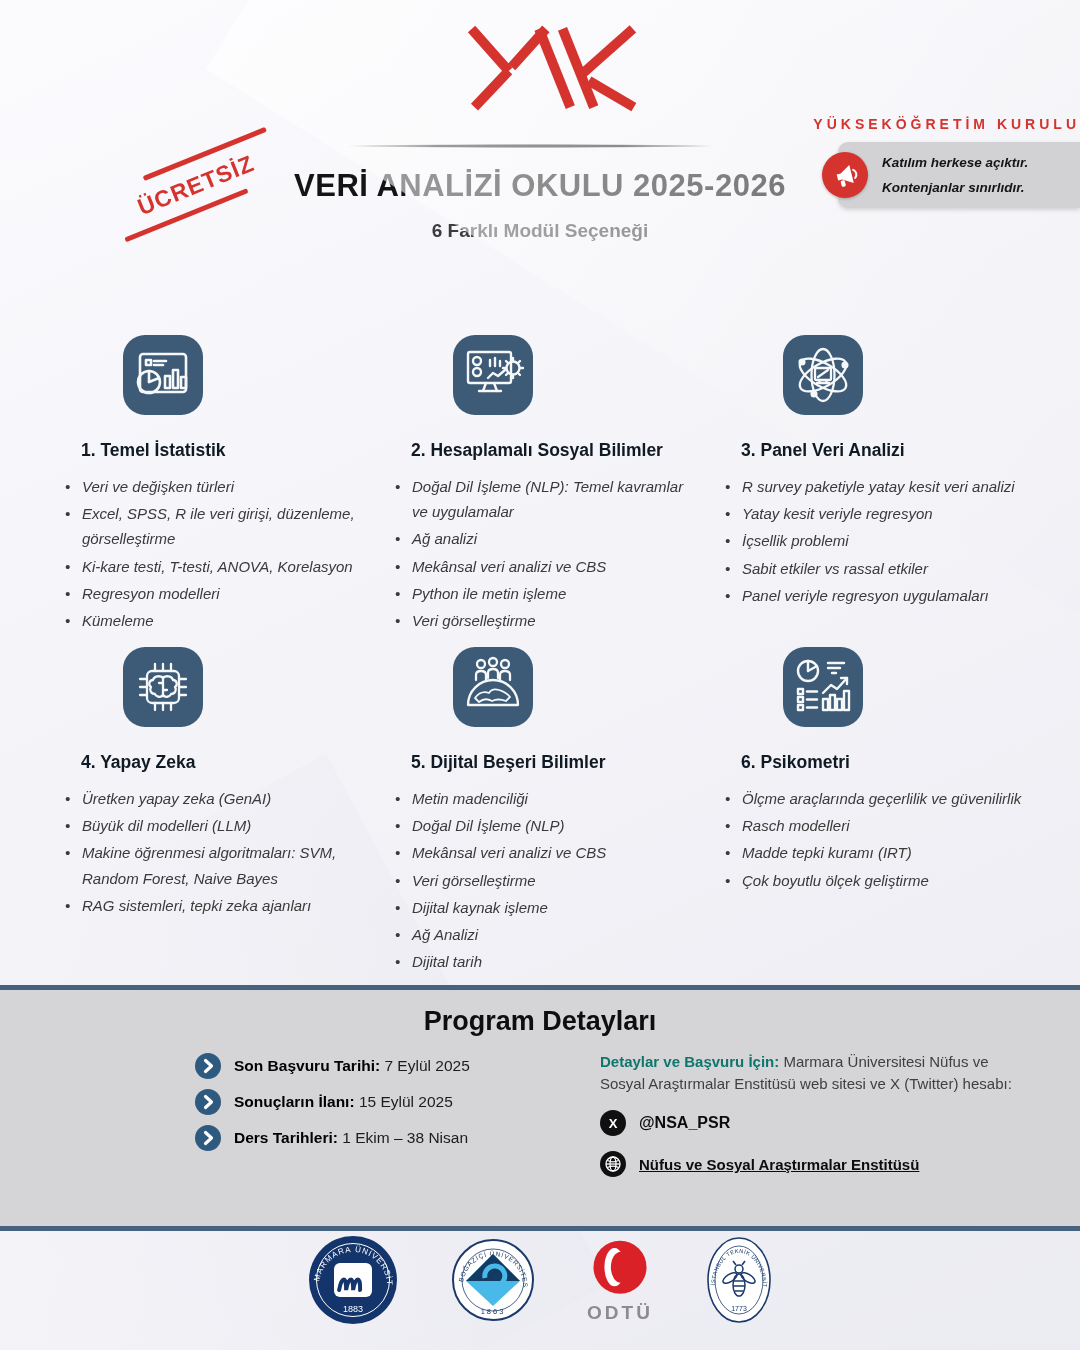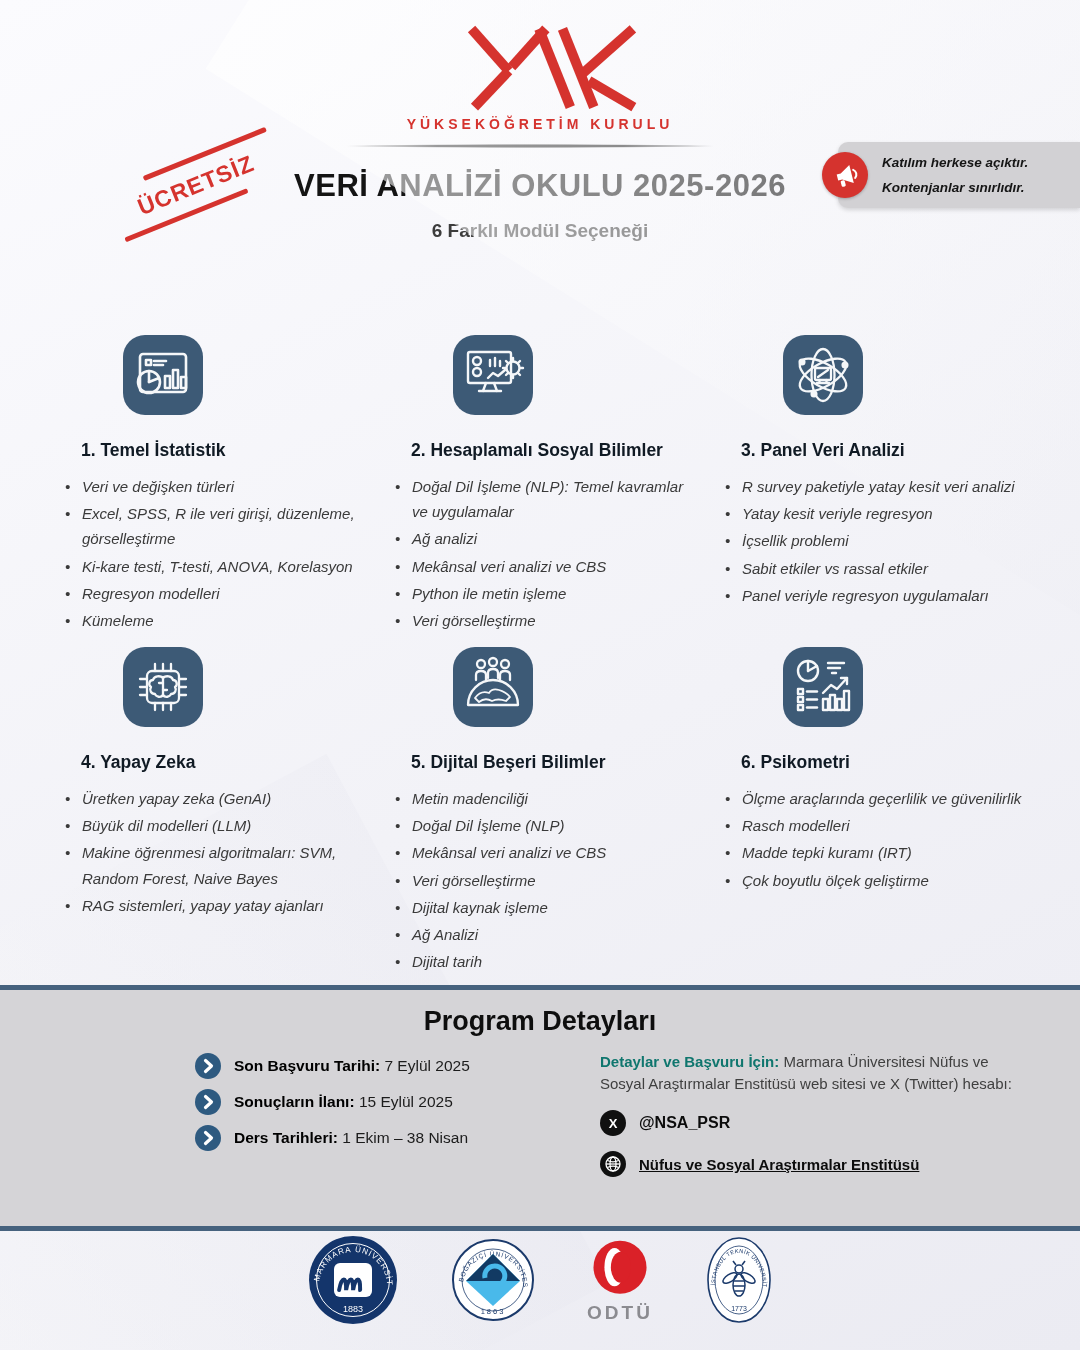--- a/index.html
+++ b/index.html
@@ -8,21 +8,21 @@
     background:linear-gradient(155deg,#fbfbfe 0%,#f2f2f7 55%,#ebebf2 100%);
     font-family:"Liberation Sans",sans-serif;color:#222;
   }
   .bg-shape{position:absolute;pointer-events:none;}
   .bg-shape.s1{width:1200px;height:700px;top:-260px;right:-420px;transform:rotate(32deg);
     background:linear-gradient(90deg,rgba(255,255,255,.65),rgba(226,226,236,.2));}
   .bg-shape.s2{width:900px;height:600px;bottom:-180px;left:-380px;transform:rotate(-28deg);
     background:linear-gradient(90deg,rgba(255,255,255,.5),rgba(224,224,234,.18));}
 
   
-  .brand{position:relative;padding-top:24px;text-align:center;}
+  .brand{position:relative;padding-top:24px;text-align:right;}
   .brand svg{display:block;margin:0 auto;}
   .brand-name{margin-top:4px;color:#d5332e;font-weight:bold;font-size:14px;letter-spacing:4px;}
   .divider{width:380px;height:4px;margin:12px 0 0 340px;border-radius:50%;
     background:radial-gradient(closest-side,#1b1b1b 55%,rgba(0,0,0,0));}
   .main-title{margin-top:20px;text-align:center;font-size:31px;font-weight:bold;color:#141414;letter-spacing:.5px;}
   .sub-title{margin-top:16px;text-align:center;font-size:19px;font-weight:bold;color:#3c3c3c;}
 
   
   .stamp{position:absolute;top:172px;left:130px;width:132px;transform:rotate(-22deg);text-align:center;}
   .stamp-text{color:#d5332e;font-weight:800;font-size:23px;letter-spacing:1px;}
@@ -224,21 +224,21 @@
           <line x1="40" y1="30" x2="40" y2="49"></line>
           <line x1="40" y1="36" x2="36" y2="36"></line>
           <line x1="40" y1="43" x2="44" y2="43"></line>
         </svg>
       </div>
       <div class="module-title">4. Yapay Zeka</div>
       <ul class="module-list">
           <li>Üretken yapay zeka (GenAI)</li>
           <li>Büyük dil modelleri (LLM)</li>
           <li>Makine öğrenmesi algoritmaları: SVM, Random Forest, Naive Bayes</li>
-          <li>RAG sistemleri, yapay yatay ajanları</li>
+          <li>RAG sistemleri, tepki zeka ajanları</li>
         </ul>
     </div>
 
     <div class="module">
       <div class="module-icon">
         <svg width="80" height="80" viewBox="0 0 80 80" fill="none" stroke="#f5f7f9" stroke-width="2.3" stroke-linecap="round" stroke-linejoin="round">
           <circle cx="28" cy="17" r="4"></circle>
           <circle cx="40" cy="15" r="4"></circle>
           <circle cx="52" cy="17" r="4"></circle>
           <path d="M23,33 L23,28 Q23,24 28,24 Q33,24 33,28 L33,33"></path>

